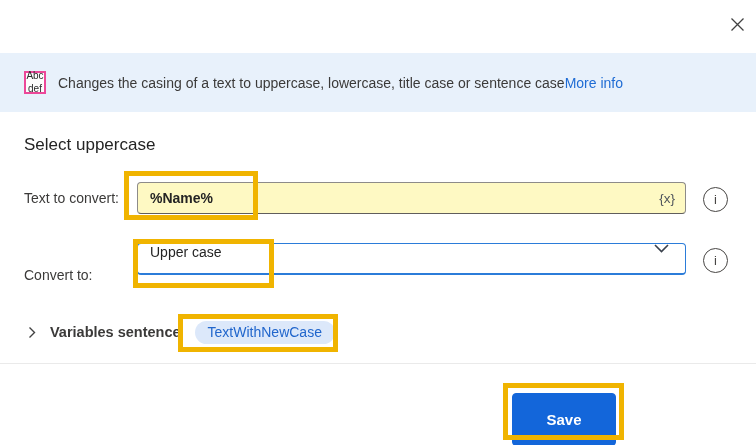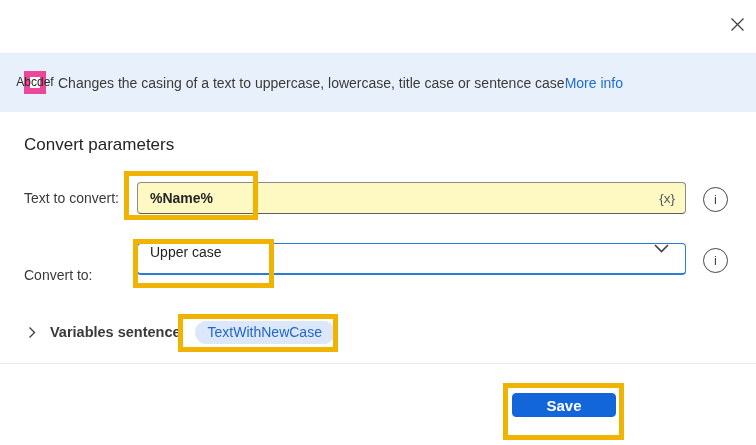--- a/index.html
+++ b/index.html
@@ -32,23 +32,23 @@
     cursor:pointer;background:transparent;border:none;
   }
   .banner{
     position:absolute;left:0;top:53px;width:756px;height:59px;
     background:var(--banner-bg);
     display:flex;align-items:center;
     padding-left:24px;
   }
   .abc-icon{
     width:22px;height:23px;
-    border:6px solid #ec4899;background:#fdfdfd;
-    display:flex;flex-direction:row;align-items:center;justify-content:center;
-    font-size:12px;line-height:1.25;color:#2b2b2b;
+    border:2px solid #ec4899;background:#fdfdfd;
+    display:flex;flex-direction:column;align-items:center;justify-content:center;
+    font-size:10px;line-height:1.25;color:#2b2b2b;
     margin-right:12px;flex:0 0 auto;
   }
   .banner-text{font-size:14px;color:#3b3a39;}
   .more-info{color:var(--link);cursor:pointer;margin-left:0;}
   .section-heading{
     position:absolute;left:24px;top:135px;
     font-size:17px;color:#242424;
   }
   .field-label{
     position:absolute;font-size:14px;color:#3b3a39;
@@ -93,21 +93,21 @@
     font-size:14px;display:flex;align-items:center;cursor:pointer;
   }
   .divider{
     position:absolute;left:0;top:363px;width:756px;height:1px;background:#eaeaea;
   }
   .btn{
     position:absolute;border-radius:4px;font-family:inherit;font-size:15px;
     display:flex;align-items:center;justify-content:center;cursor:pointer;
   }
   .btn-save{
-    left:512px;top:393px;width:104px;height:24px;
+    left:512px;top:393px;width:104px;height:53px;
     background:var(--primary-button);border:1px solid var(--primary-button);
     color:#fff;font-weight:700;
   }
   .btn-cancel{
     left:633px;top:395px;width:100px;height:35px;
     background:#fff;border:1px solid #9b9998;color:#242424;
   }
   .hl{
     position:absolute;border:5px solid var(--highlight);
     pointer-events:none;background:transparent;
@@ -135,21 +135,21 @@
   <div class="banner">
     <div class="abc-icon">
       <span>Abc</span>
       <span>def</span>
     </div>
     <div class="banner-text">
       <span>Changes the casing of a text to uppercase, lowercase, title case or sentence case</span><a class="more-info">More info</a>
     </div>
   </div>
 
-  <div class="section-heading">Convert parameters</div>
+  <div class="section-heading">Select uppercase</div>
 
   <div class="field-label" style="left:24px;top:190px;">Text to convert:</div>
 
   <div class="text-input-wrap">
     <input type="text" value="%Name%" style="">
     <button class="fx-btn">
       <span>{x}</span>
     </button>
   </div>
 

